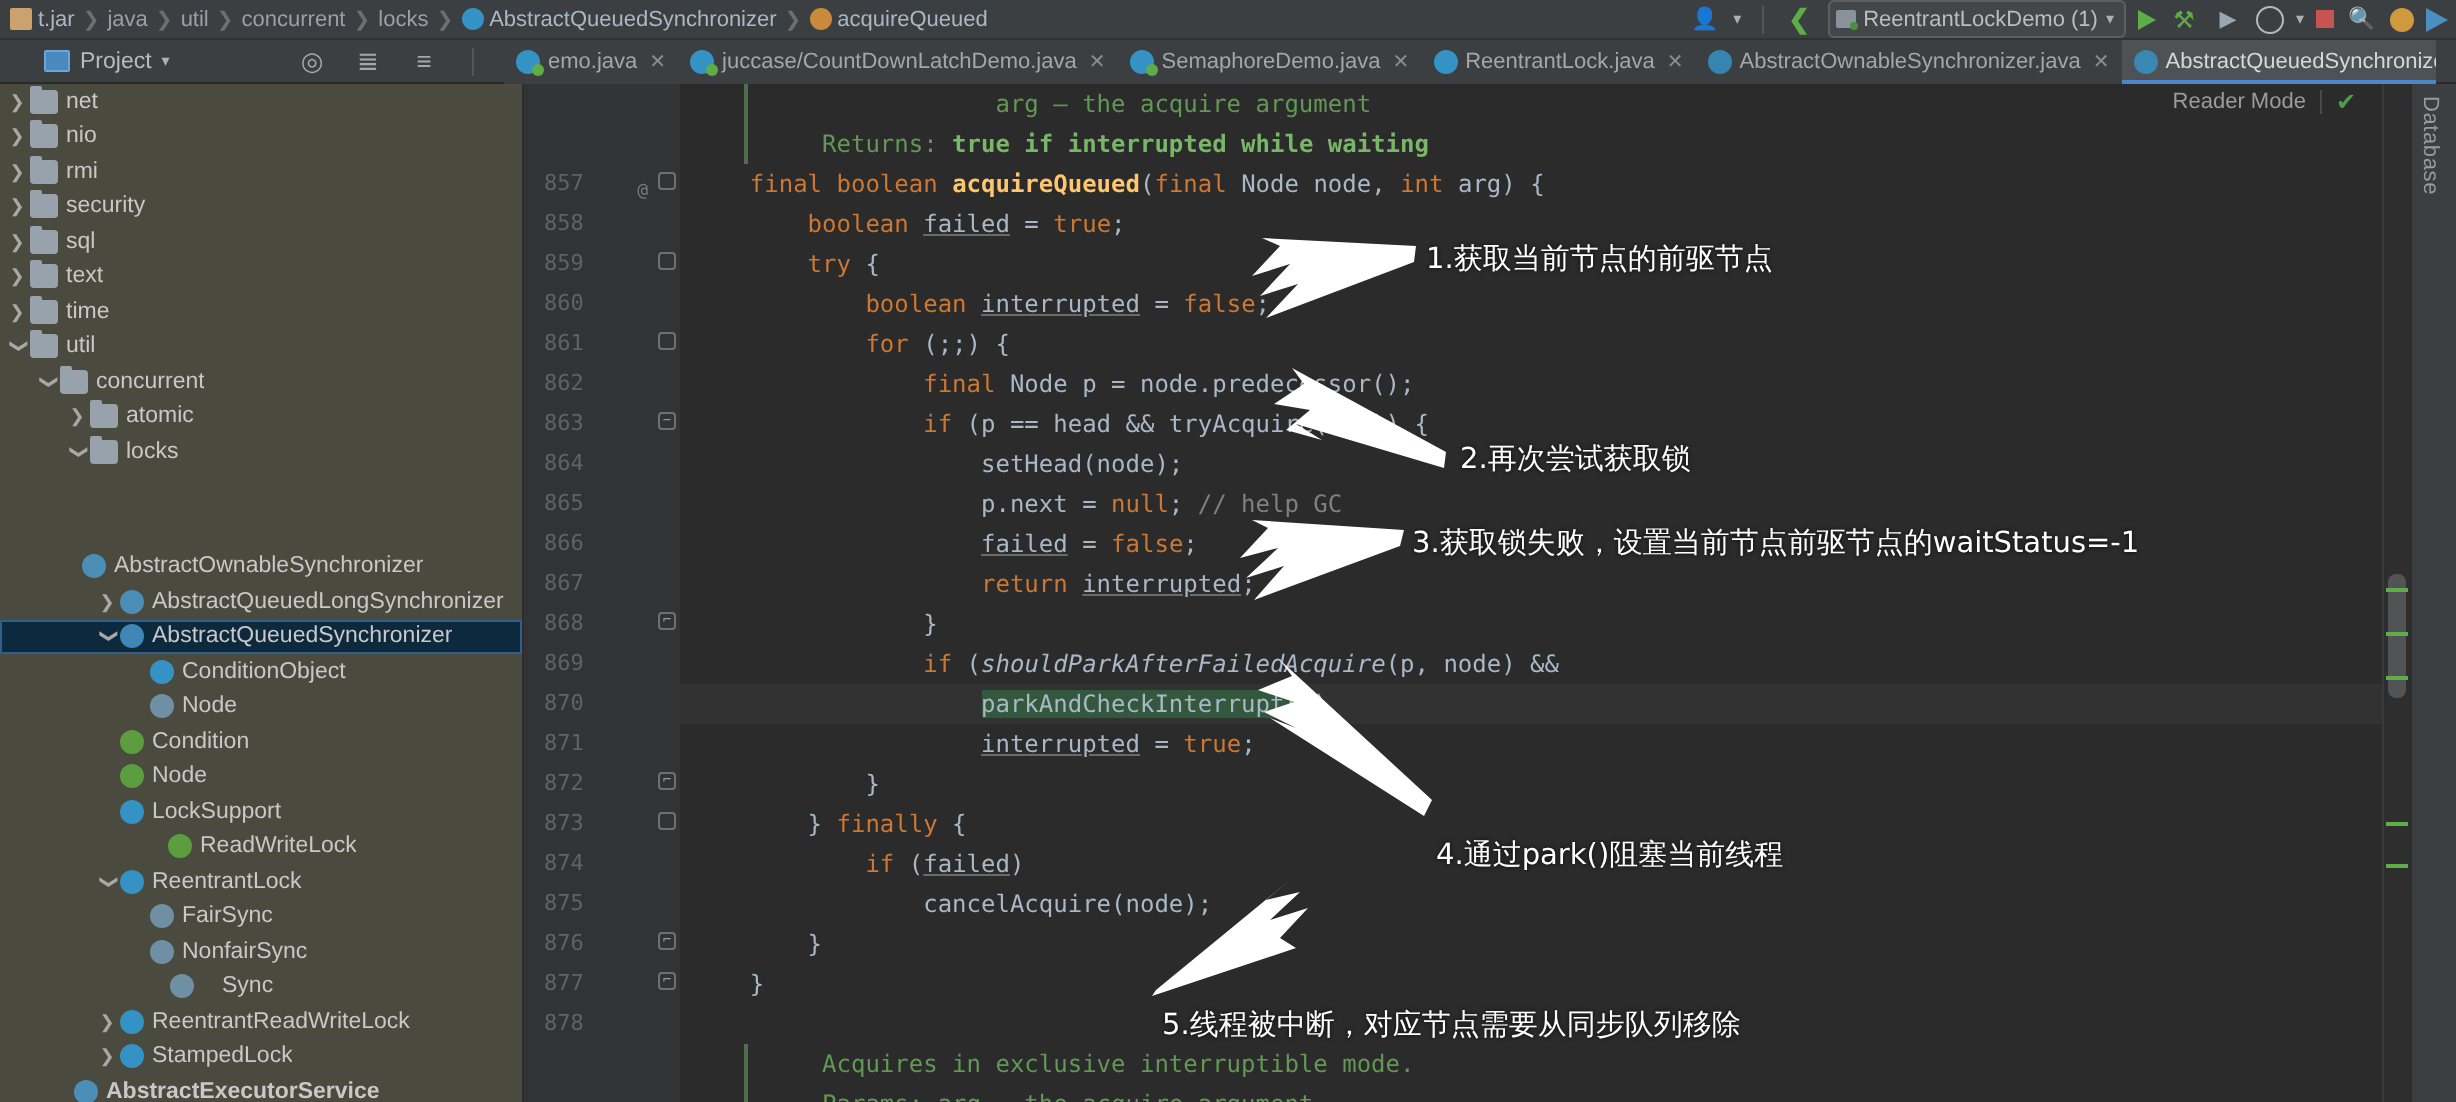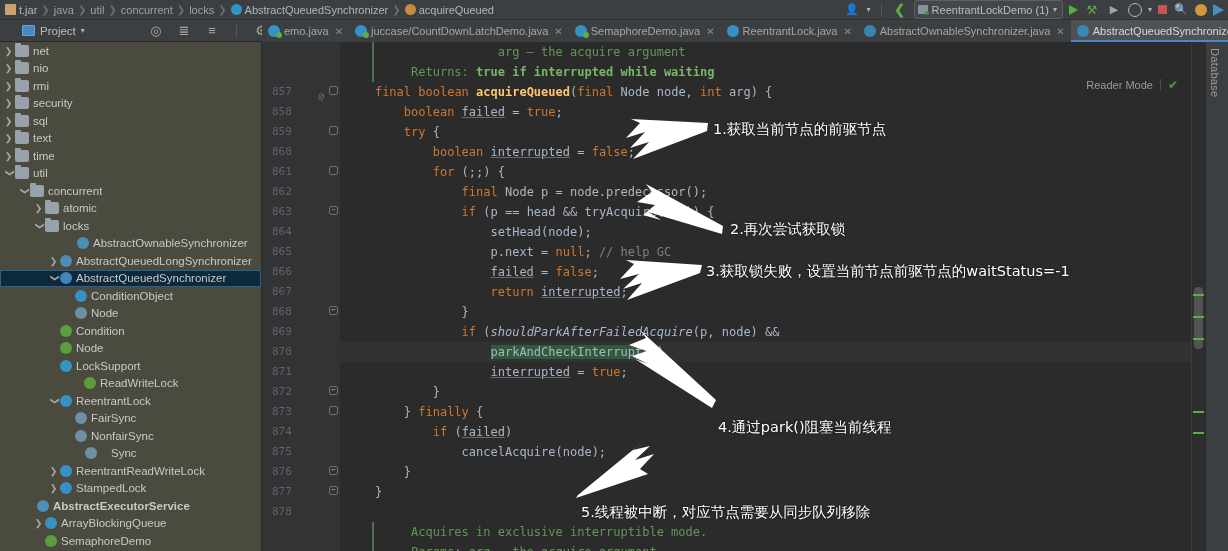--- a/index.html
+++ b/index.html
@@ -158,21 +158,21 @@
   }
   .tool-btns .tb-icon { color:#a6a6a6; font-size:13px;}
   .tb-divider {
     width:1px;height:14px;background:#555;margin:0 4px;
   }
 
   
   .tabs {
     position: absolute;
     top: 20px;
-    left: 262px;
+    left: 252px;
     width: 966px;
     height: 22px;
     display: flex;
     align-items: stretch;
     background: #3c3f41;
     box-sizing: border-box;
     overflow: hidden;
   }
   .tab {
     display: flex;
@@ -286,21 +286,20 @@
   }
   .reader-mode {
     position: absolute;
     top: 2px; right: 28px;
     display: flex;
     align-items: center;
     gap: 7px;
     font-size: 11px;
     color: #9b9b9b;
     z-index: 6;
-    margin-top: 34px;
   }
   .reader-mode .check { color:#4e9a4e; font-size:12px; }
   .reader-sep { width:1px;height:12px;background:#4a4a4a; }
 
   .gutter {
     position: absolute;
     top: 0; left: 0;
     width: 78px; height: 509px;
     background: #313335;
   }
@@ -610,21 +609,21 @@
         <div class="tree-row" style="padding-left: 32px;">
           <span class="arrow">❯</span>
           <span class="node-ico ico-folder"></span>
           <span class="tree-label">atomic</span>
         </div>
         <div class="tree-row" style="padding-left: 32px;">
           <span class="arrow" style="transform: rotate(-90deg); display: inline-block;">❮</span>
           <span class="node-ico ico-folder"></span>
           <span class="tree-label">locks</span>
         </div>
-        <div class="tree-row" style="padding-left: 64px;">
+        <div class="tree-row" style="padding-left: 28px; margin-top: 40px;">
           <span class="arrow empty">·</span>
           <span class="ico-cls abstract"></span>
           <span class="tree-label">AbstractOwnableSynchronizer</span>
         </div>
         <div class="tree-row" style="padding-left: 47px;">
           <span class="arrow">❯</span>
           <span class="ico-cls abstract"></span>
           <span class="tree-label">AbstractQueuedLongSynchronizer</span>
         </div>
         <div class="tree-row selected" style="padding-left: 47px;">

